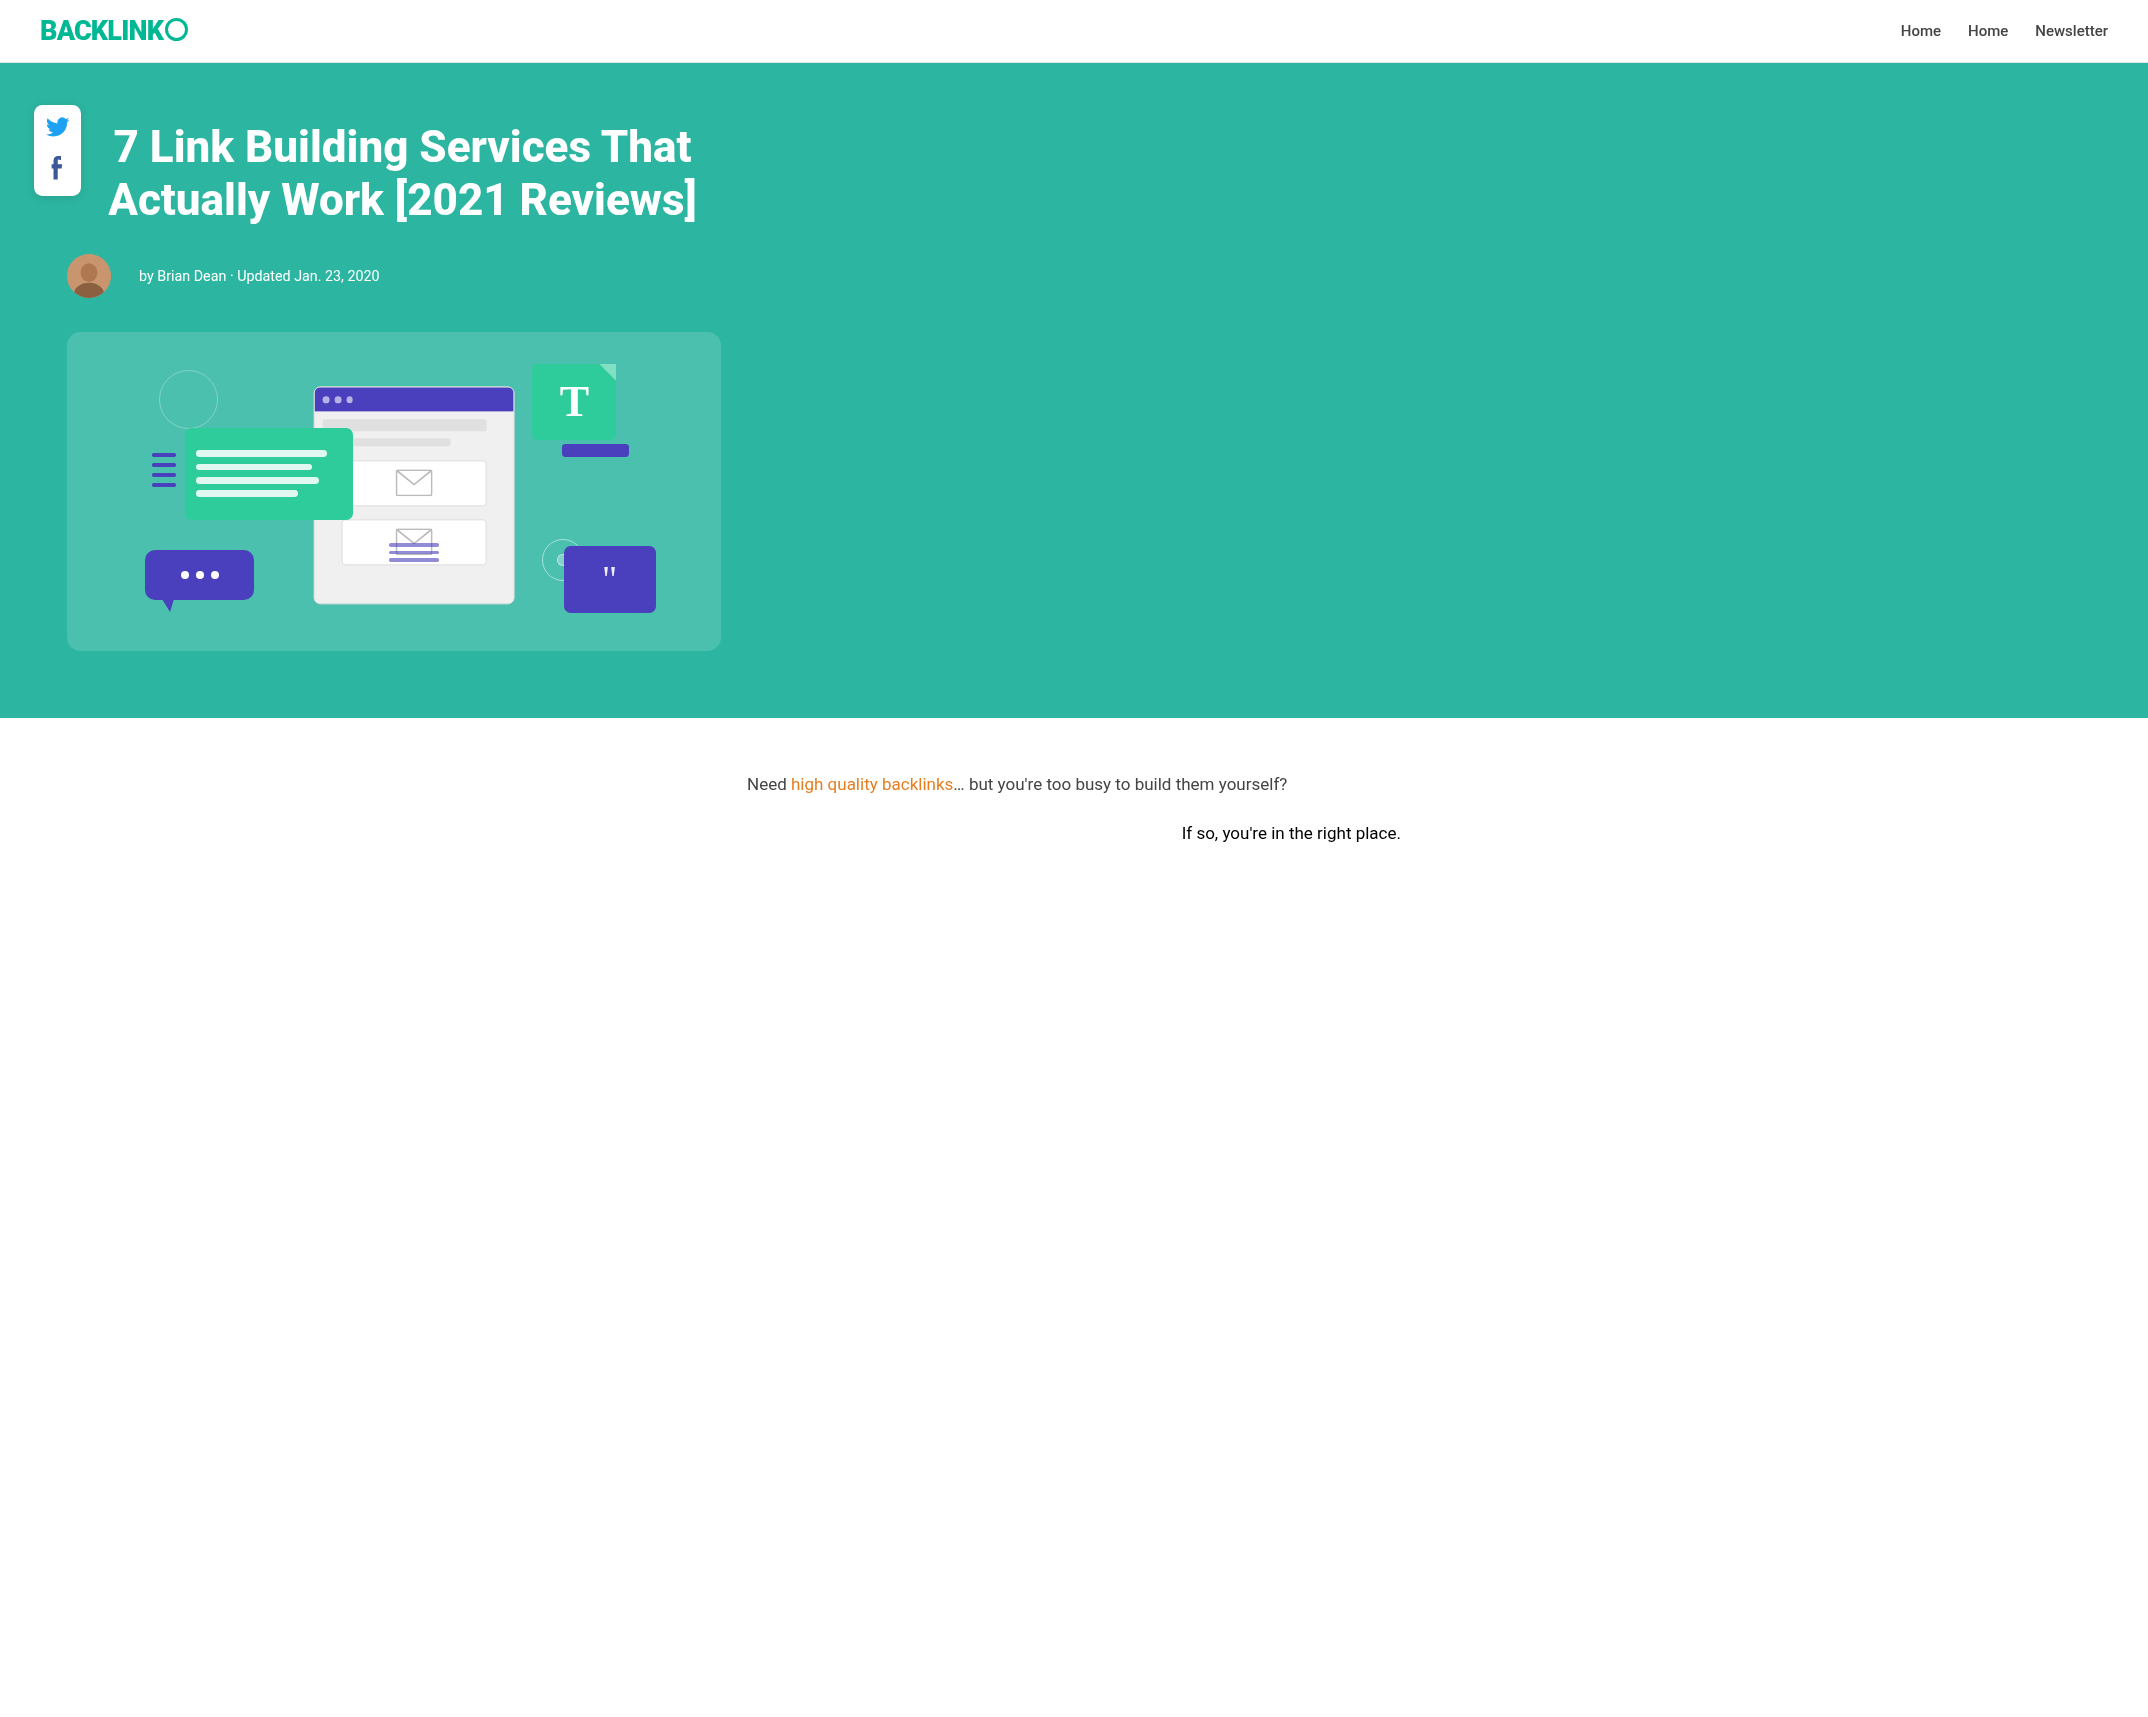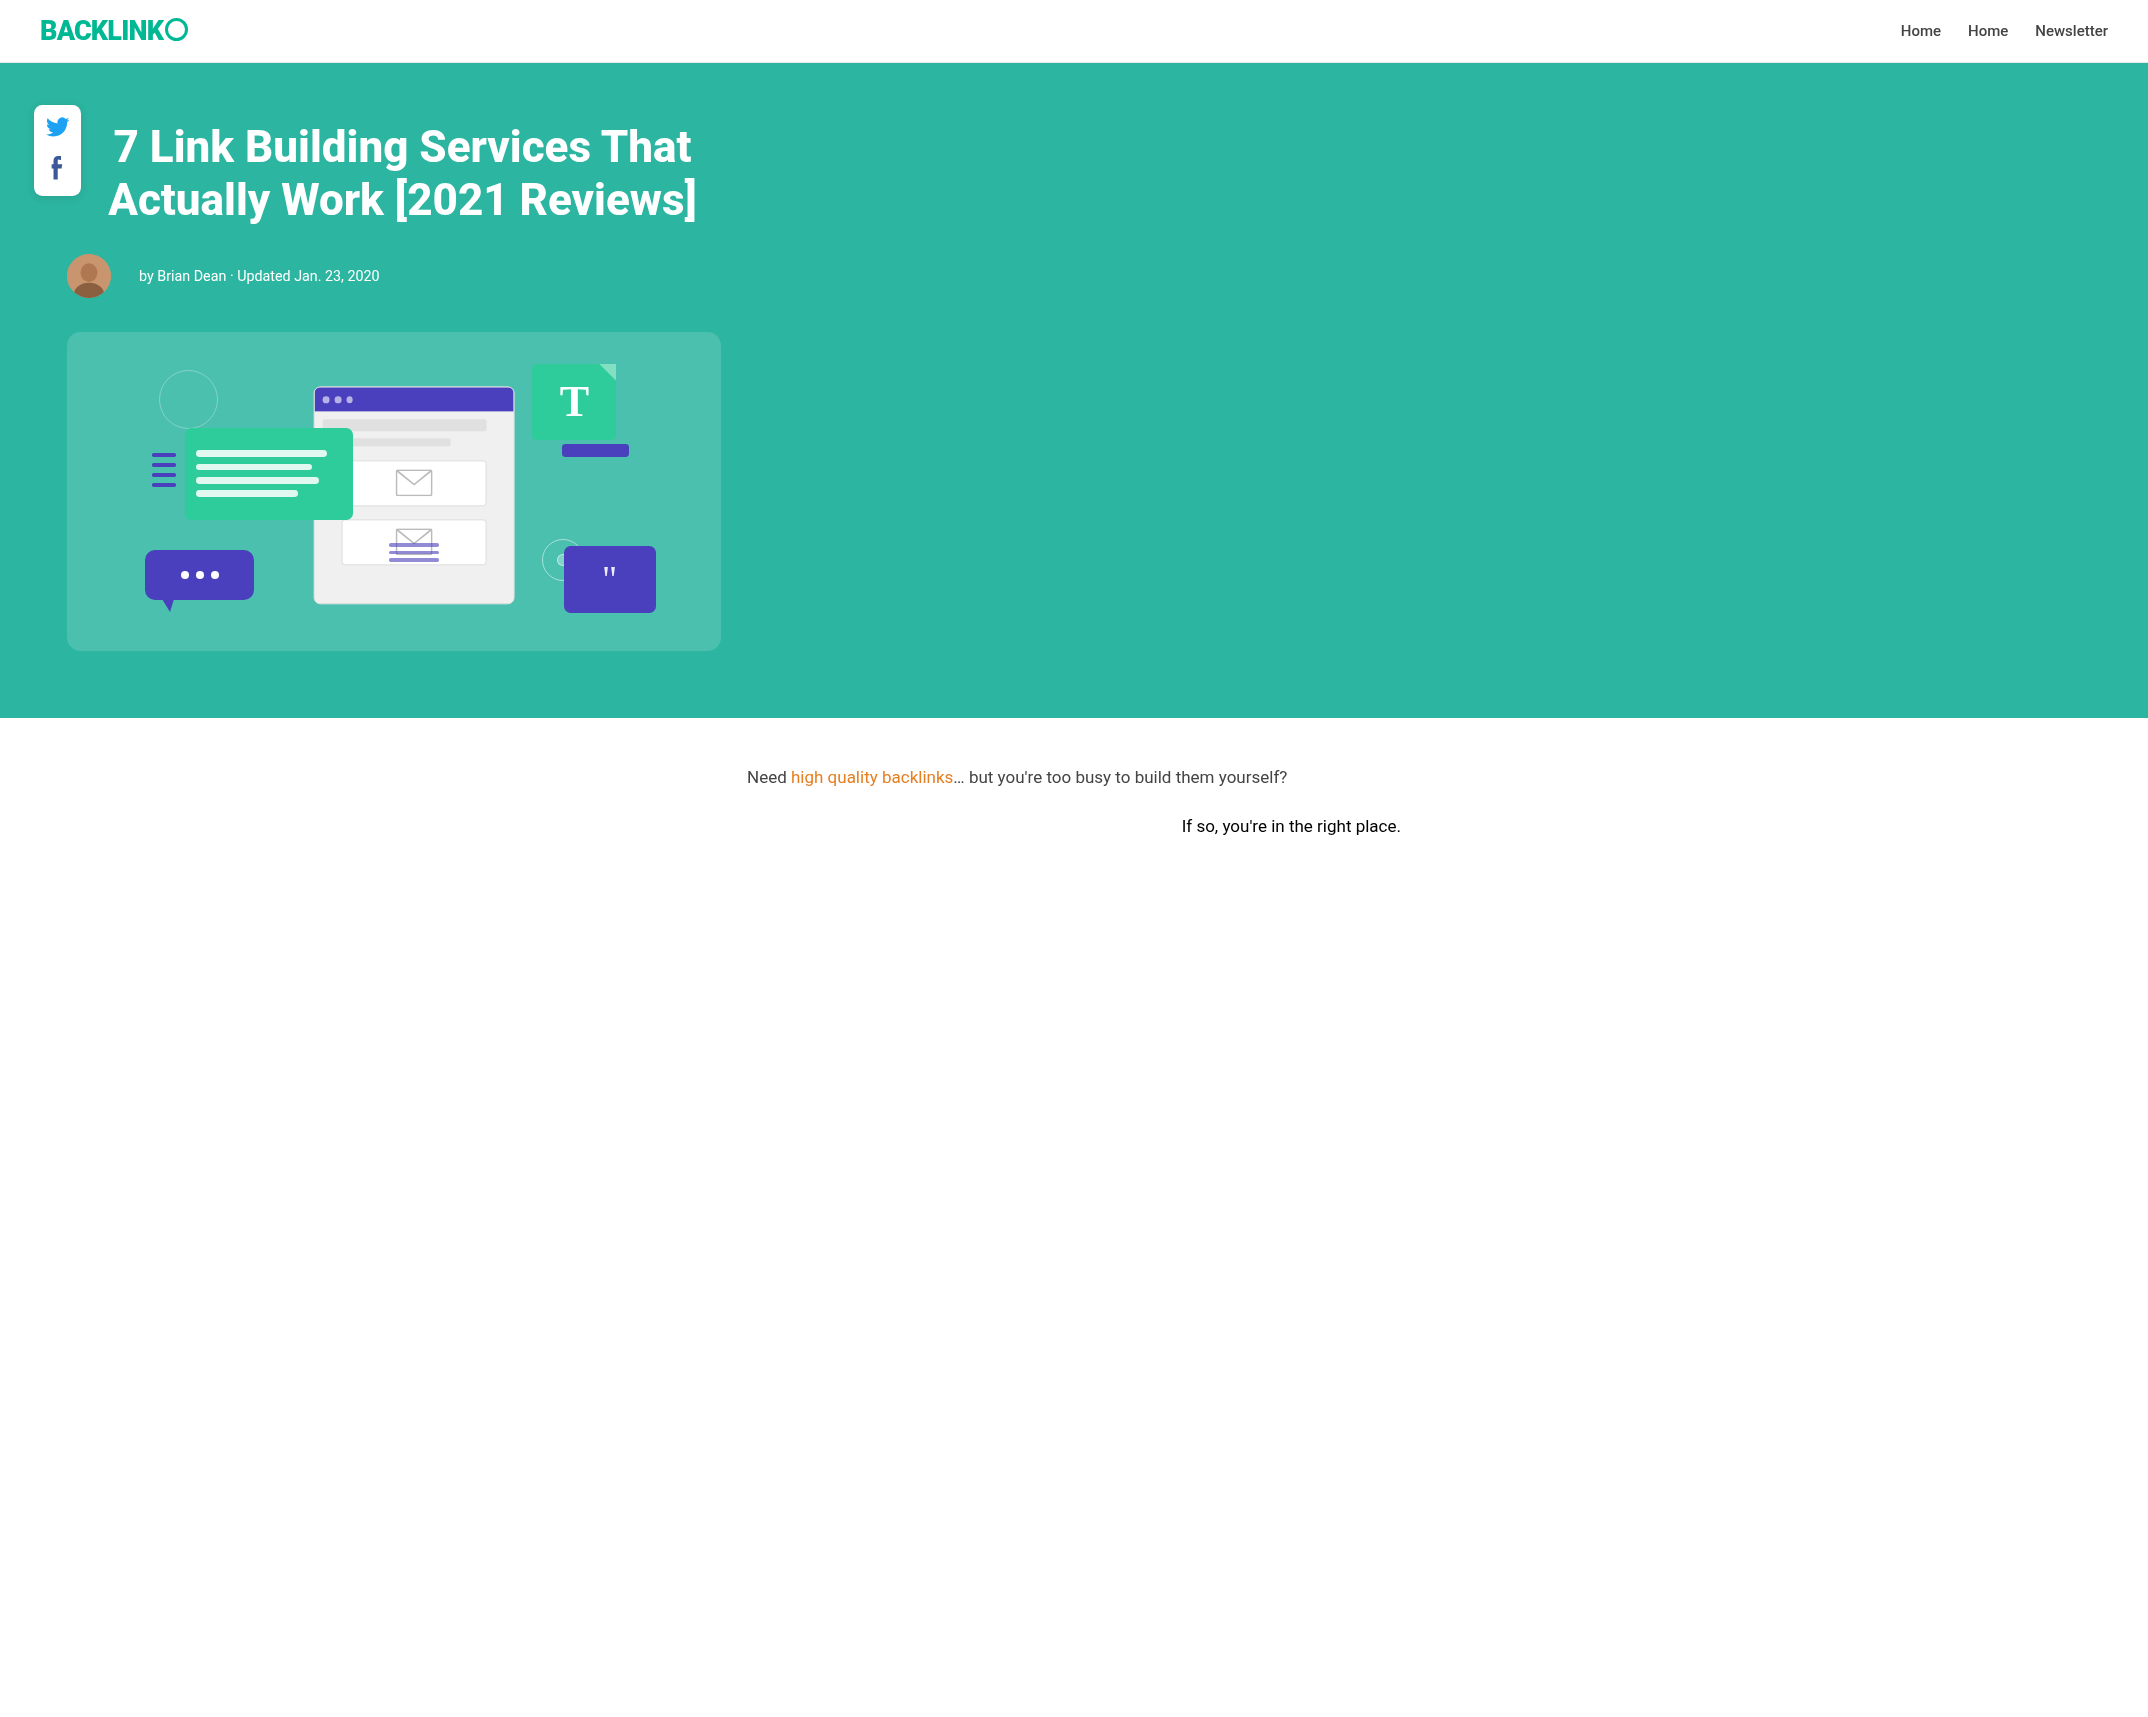--- a/index.html
+++ b/index.html
@@ -407,21 +407,21 @@
       top: 12%;
       width: 59px;
       height: 59px;
       border: 1.7px solid rgba(255,255,255,0.3);
       border-radius: 50%;
     }
 
     
     .content-area {
       max-width: 722px;
-      margin: 1px auto;
+      margin: 8px auto;
       padding: 44px 34px;
     }
 
     .intro-text {
       font-size: 17px;
       line-height: 1.7;
       color: #444;
       margin-bottom: 20px;
     }
 

